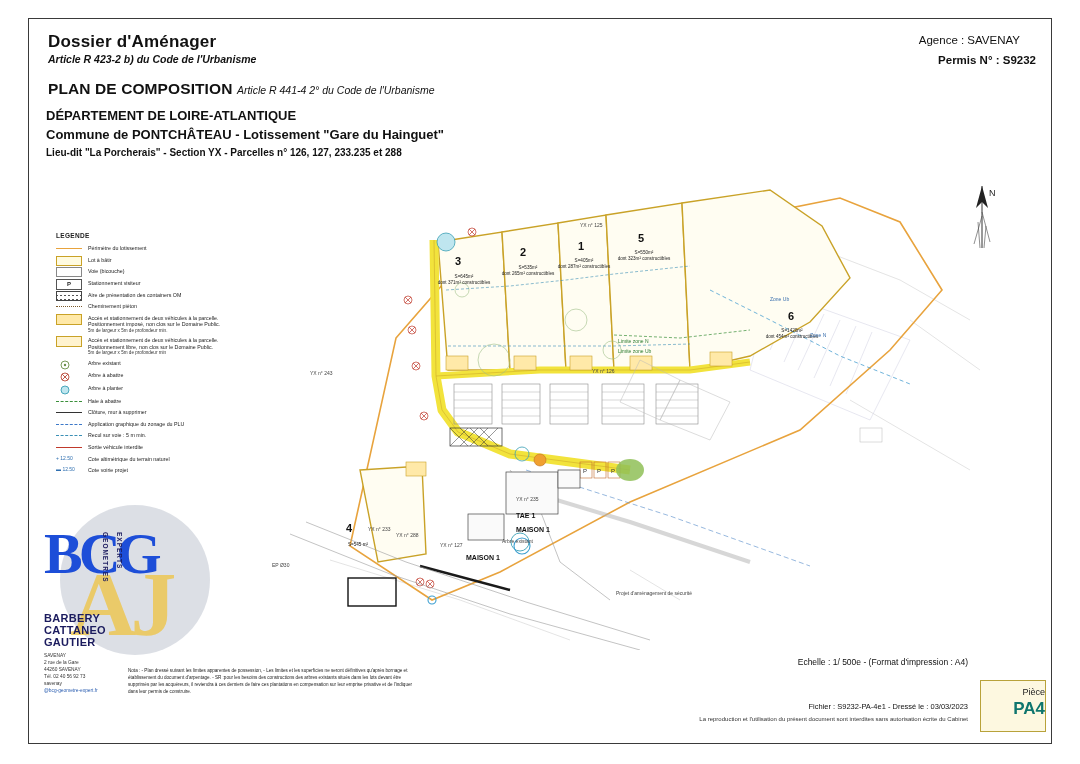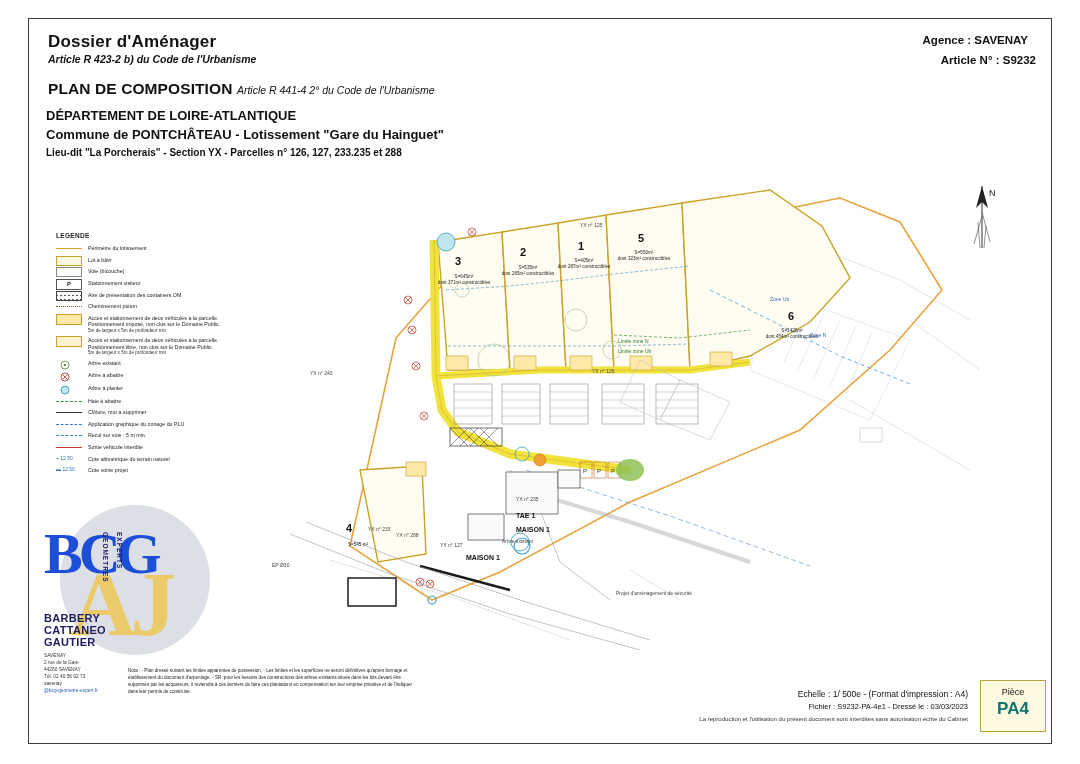--- a/index.html
+++ b/index.html
@@ -76,24 +76,24 @@
   }
   .hdr-lieu {
     position: absolute;
     left: 46px;
     top: 147px;
     font-size: 10px;
     font-weight: 600;
   }
   .hdr-agence {
     position: absolute;
-    right: 52px;
+    right: 60px;
     top: 34px;
     font-size: 11.5px;
-    font-weight: bold;
+    font-weight: normal;
     text-align: right;
   }
   .hdr-dossier {
     position: absolute;
     right: 44px;
     top: 54px;
     font-size: 11.5px;
     font-weight: bold;
     text-align: right;
   }
@@ -282,31 +282,31 @@
     position: absolute;
     right: 112px;
     bottom: 40px;
     width: 330px;
     text-align: right;
     font-size: 8px;
     color: #111;
     line-height: 1.7;
   }
   .cart .line1 { font-size: 8.5px; }
-  .cart .line2 { font-size: 7.5px; }
+  .cart .line2 { font-size: 7.5px; margin-top: 32px; }
   .cart .line3 { font-size: 6px; color: #333; }
   .piece {
     position: absolute;
     right: 34px;
     bottom: 32px;
     width: 66px;
     height: 52px;
     border: 1px solid #b8a23a;
     background: #fdf8e0;
-    text-align: center;
+    text-align: right;
     box-sizing: border-box;
   }
   .piece .p-lbl {
     font-size: 9px;
     color: #222;
     margin-top: 6px;
   }
   .piece .p-val {
     font-size: 17px;
     font-weight: bold;
@@ -331,21 +331,21 @@
   <div class="hdr-title">Dossier d'Aménager</div>
   <div class="hdr-sub">Article R 423-2 b) du Code de l'Urbanisme</div>
   <div class="hdr-plan">
     <span>PLAN DE COMPOSITION</span>
     <span class="art">Article R 441-4 2° du Code de l'Urbanisme</span>
   </div>
   <div class="hdr-dept">DÉPARTEMENT DE LOIRE-ATLANTIQUE</div>
   <div class="hdr-commune">Commune de PONTCHÂTEAU - Lotissement "Gare du Hainguet"</div>
   <div class="hdr-lieu">Lieu-dit "La Porcherais"  - Section YX - Parcelles n° 126, 127, 233.235 et 288</div>
   <div class="hdr-agence">Agence : SAVENAY</div>
-  <div class="hdr-dossier">Article N° : S9232</div>
+  <div class="hdr-dossier">Permis N° : S9232</div>
 
   <div class="legend">
     <div class="lg-title">LEGENDE</div>
 
     <div class="lg-row">
       <div class="lg-sym">
           <div class="sym-perimetre"></div>
         </div>
       <div class="lg-txt">Périmètre du lotissement</div>
     </div>

